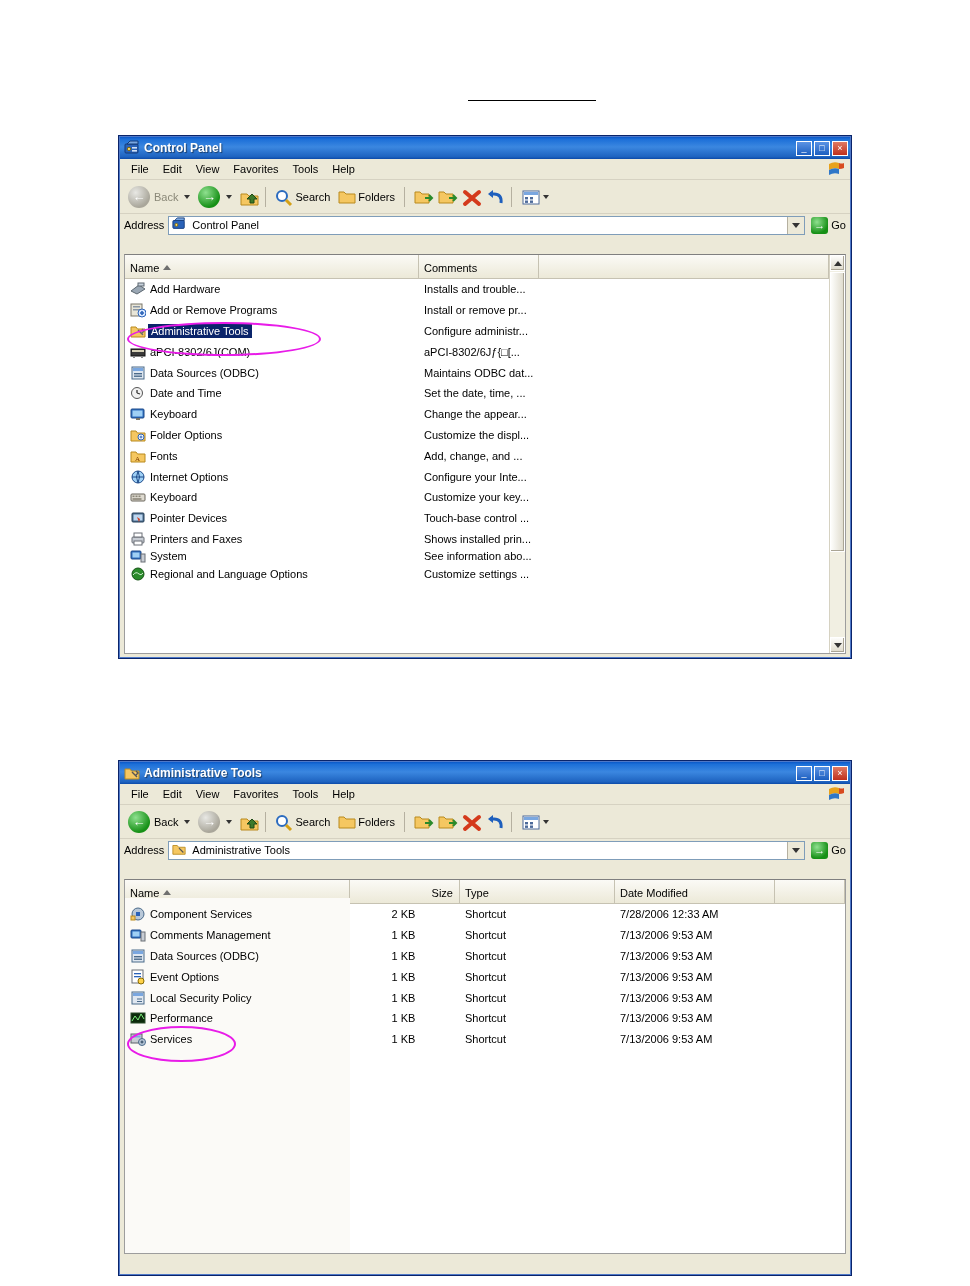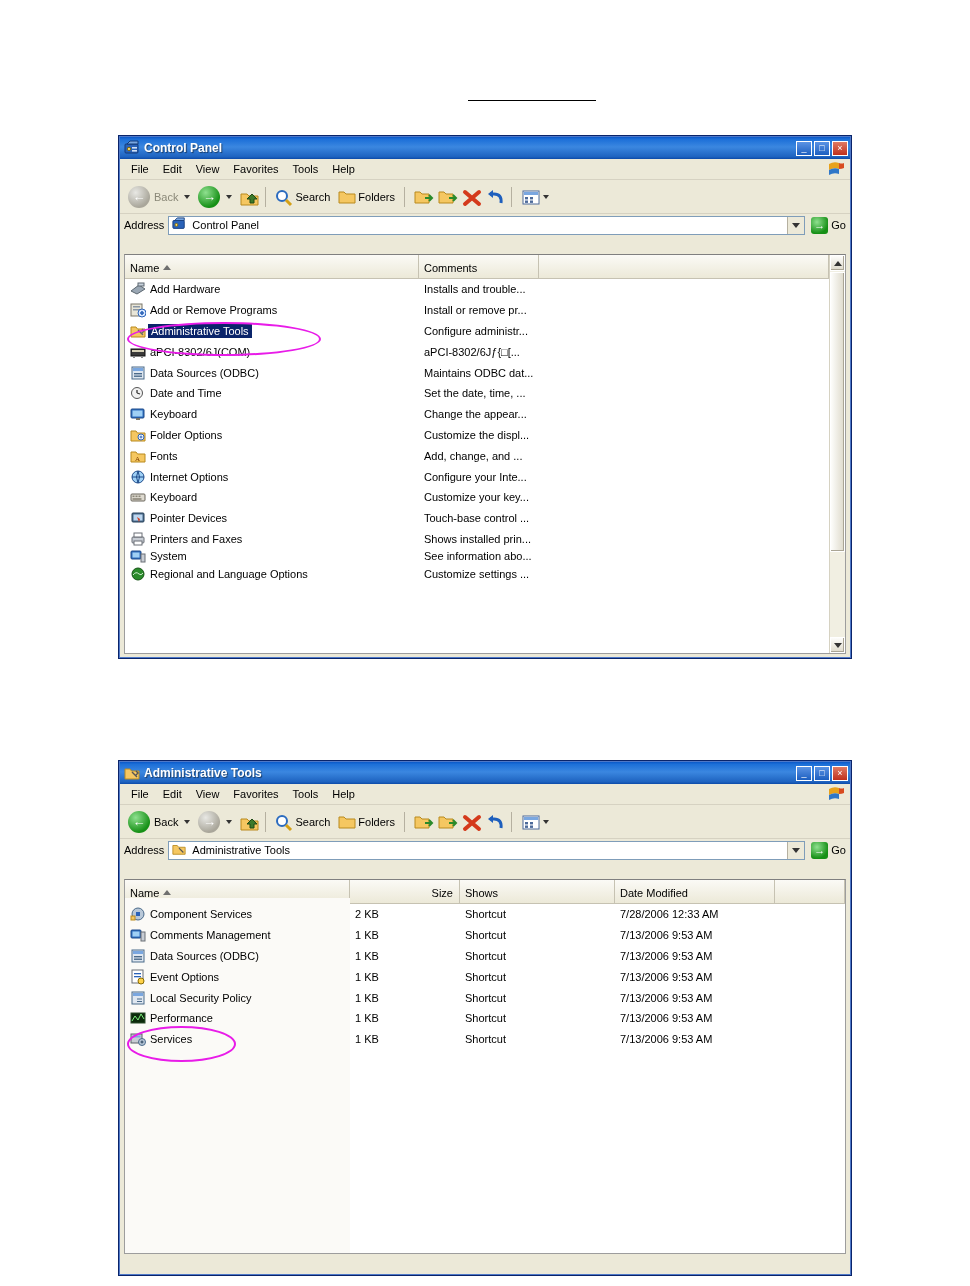--- a/index.html
+++ b/index.html
@@ -242,21 +242,21 @@
   }
   .cell {
     box-sizing: border-box;
     padding-left: 5px;
     display: flex;
     align-items: center;
     gap: 4px;
     overflow: hidden;
     white-space: nowrap;
   }
-  .cell.num { justify-content: flex-start; padding-right: 8px; }
+  .cell.num { justify-content: center; padding-right: 8px; }
   .sel-name {
     background: #0a246a;
     color: #fff;
     padding: 1px 3px;
     margin-left: -2px;
   }
 
   
   .vsb {
     position: absolute;
@@ -887,21 +887,21 @@
 
       <div class="hdr">
         <div class="hc" style="width:225px">
           <span>Name</span>
           <span class="sortasc"></span>
         </div>
         <div class="hc" style="width:110px; justify-content:flex-end; padding-right:6px">
           <span>Size</span>
         </div>
         <div class="hc" style="width:155px">
-          <span>Shows</span>
+          <span>Type</span>
         </div>
         <div class="hc" style="width:160px">
           <span>Date Modified</span>
         </div>
         <div class="hc" style="flex:1 1 auto"></div>
       </div>
 
       <div style="position:absolute; left:0; top:18px; bottom:0; width:225px; background:#fbfaf7;"></div>
 
       <div class="rows" style="position:relative">

